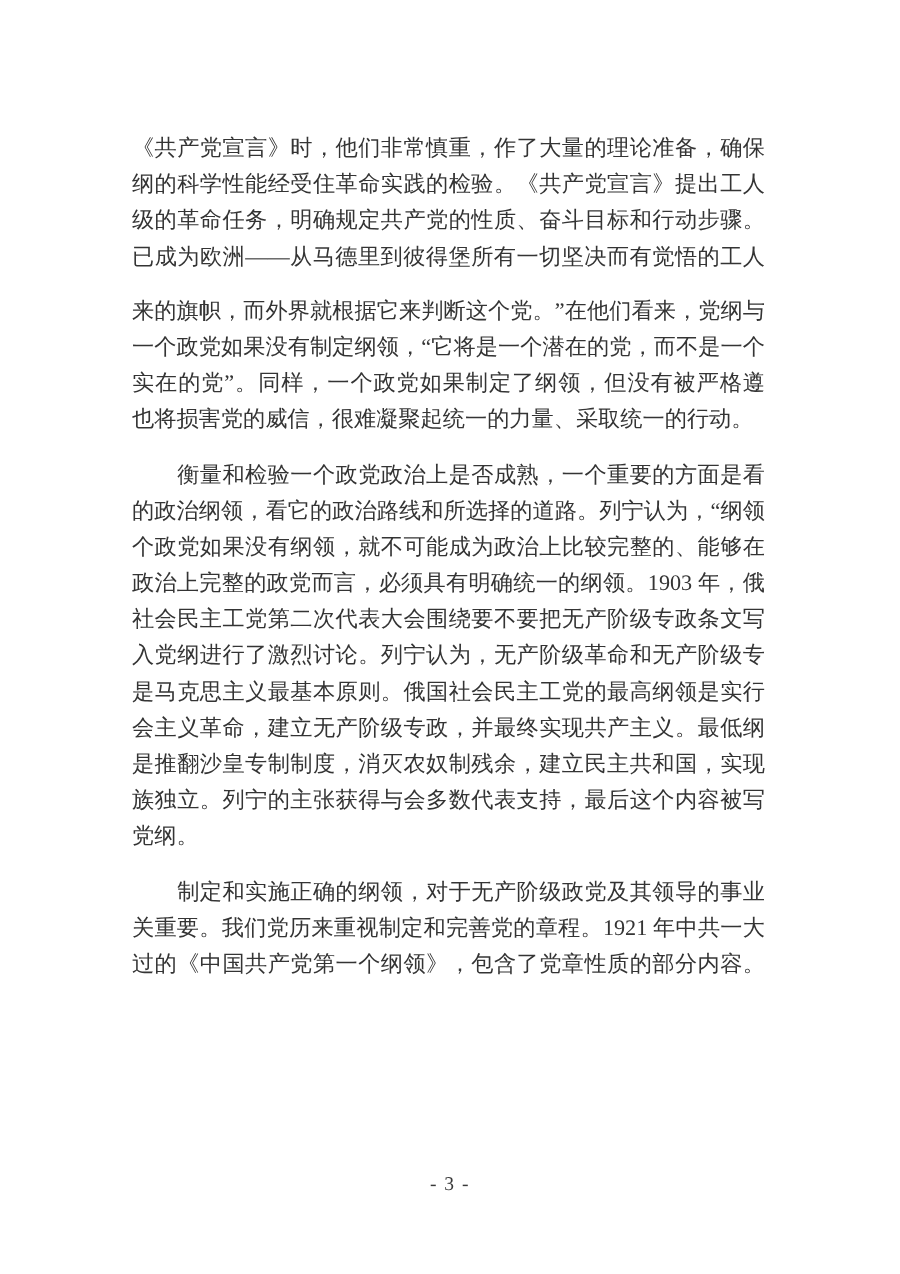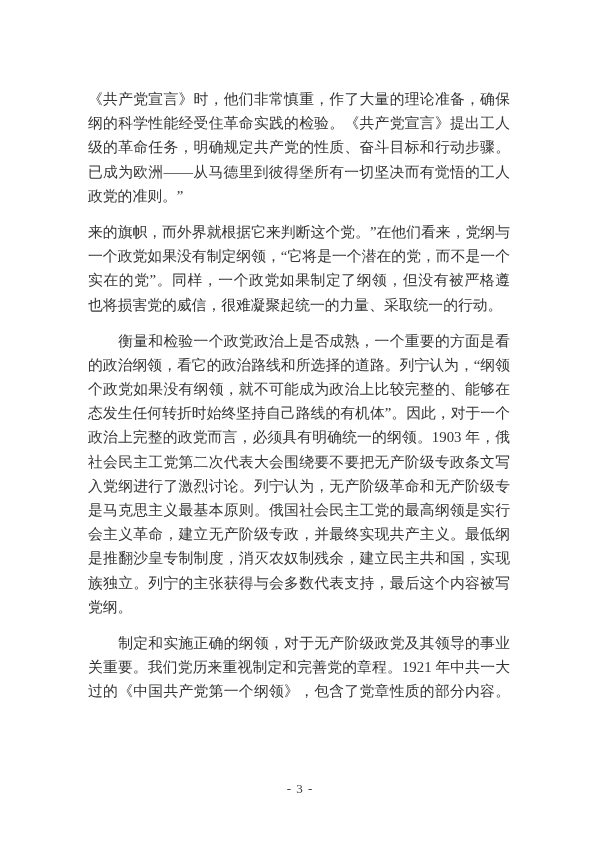--- a/index.html
+++ b/index.html
@@ -59,35 +59,33 @@
 <body>
 
 <div class="page">
   <div class="text-block">
 
     <div class="para">
       <div class="line">《共产党宣言》时，他们非常慎重，作了大量的理论准备，确保党</div>
       <div class="line">纲的科学性能经受住革命实践的检验。《共产党宣言》提出工人阶</div>
       <div class="line">级的革命任务，明确规定共产党的性质、奋斗目标和行动步骤。恩</div>
       <div class="line">已成为欧洲——从马德里到彼得堡所有一切坚决而有觉悟的工人</div>
-      <div class="line pl">政党的准则。”</div>
     </div>
 
     <div class="para">
       <div class="line">来的旗帜，而外界就根据它来判断这个党。”在他们看来，党纲与</div>
       <div class="line">一个政党如果没有制定纲领，“它将是一个潜在的党，而不是一个</div>
       <div class="line">实在的党”。同样，一个政党如果制定了纲领，但没有被严格遵守，</div>
       <div class="line pl">也将损害党的威信，很难凝聚起统一的力量、采取统一的行动。</div>
     </div>
 
     <div class="para">
       <div class="line">　　衡量和检验一个政党政治上是否成熟，一个重要的方面是看它</div>
       <div class="line">的政治纲领，看它的政治路线和所选择的道路。列宁认为，“纲领</div>
       <div class="line">个政党如果没有纲领，就不可能成为政治上比较完整的、能够在事</div>
-      <div class="line">态发生任何转折时始终坚持自己路线的有机体”。因此，对于一个</div>
       <div class="line">政治上完整的政党而言，必须具有明确统一的纲领。1903 年，俄国</div>
       <div class="line">社会民主工党第二次代表大会围绕要不要把无产阶级专政条文写</div>
       <div class="line">入党纲进行了激烈讨论。列宁认为，无产阶级革命和无产阶级专政</div>
       <div class="line">是马克思主义最基本原则。俄国社会民主工党的最高纲领是实行社</div>
       <div class="line">会主义革命，建立无产阶级专政，并最终实现共产主义。最低纲领</div>
       <div class="line">是推翻沙皇专制制度，消灭农奴制残余，建立民主共和国，实现民</div>
       <div class="line">族独立。列宁的主张获得与会多数代表支持，最后这个内容被写进</div>
       <div class="line pl">党纲。</div>
     </div>
 

